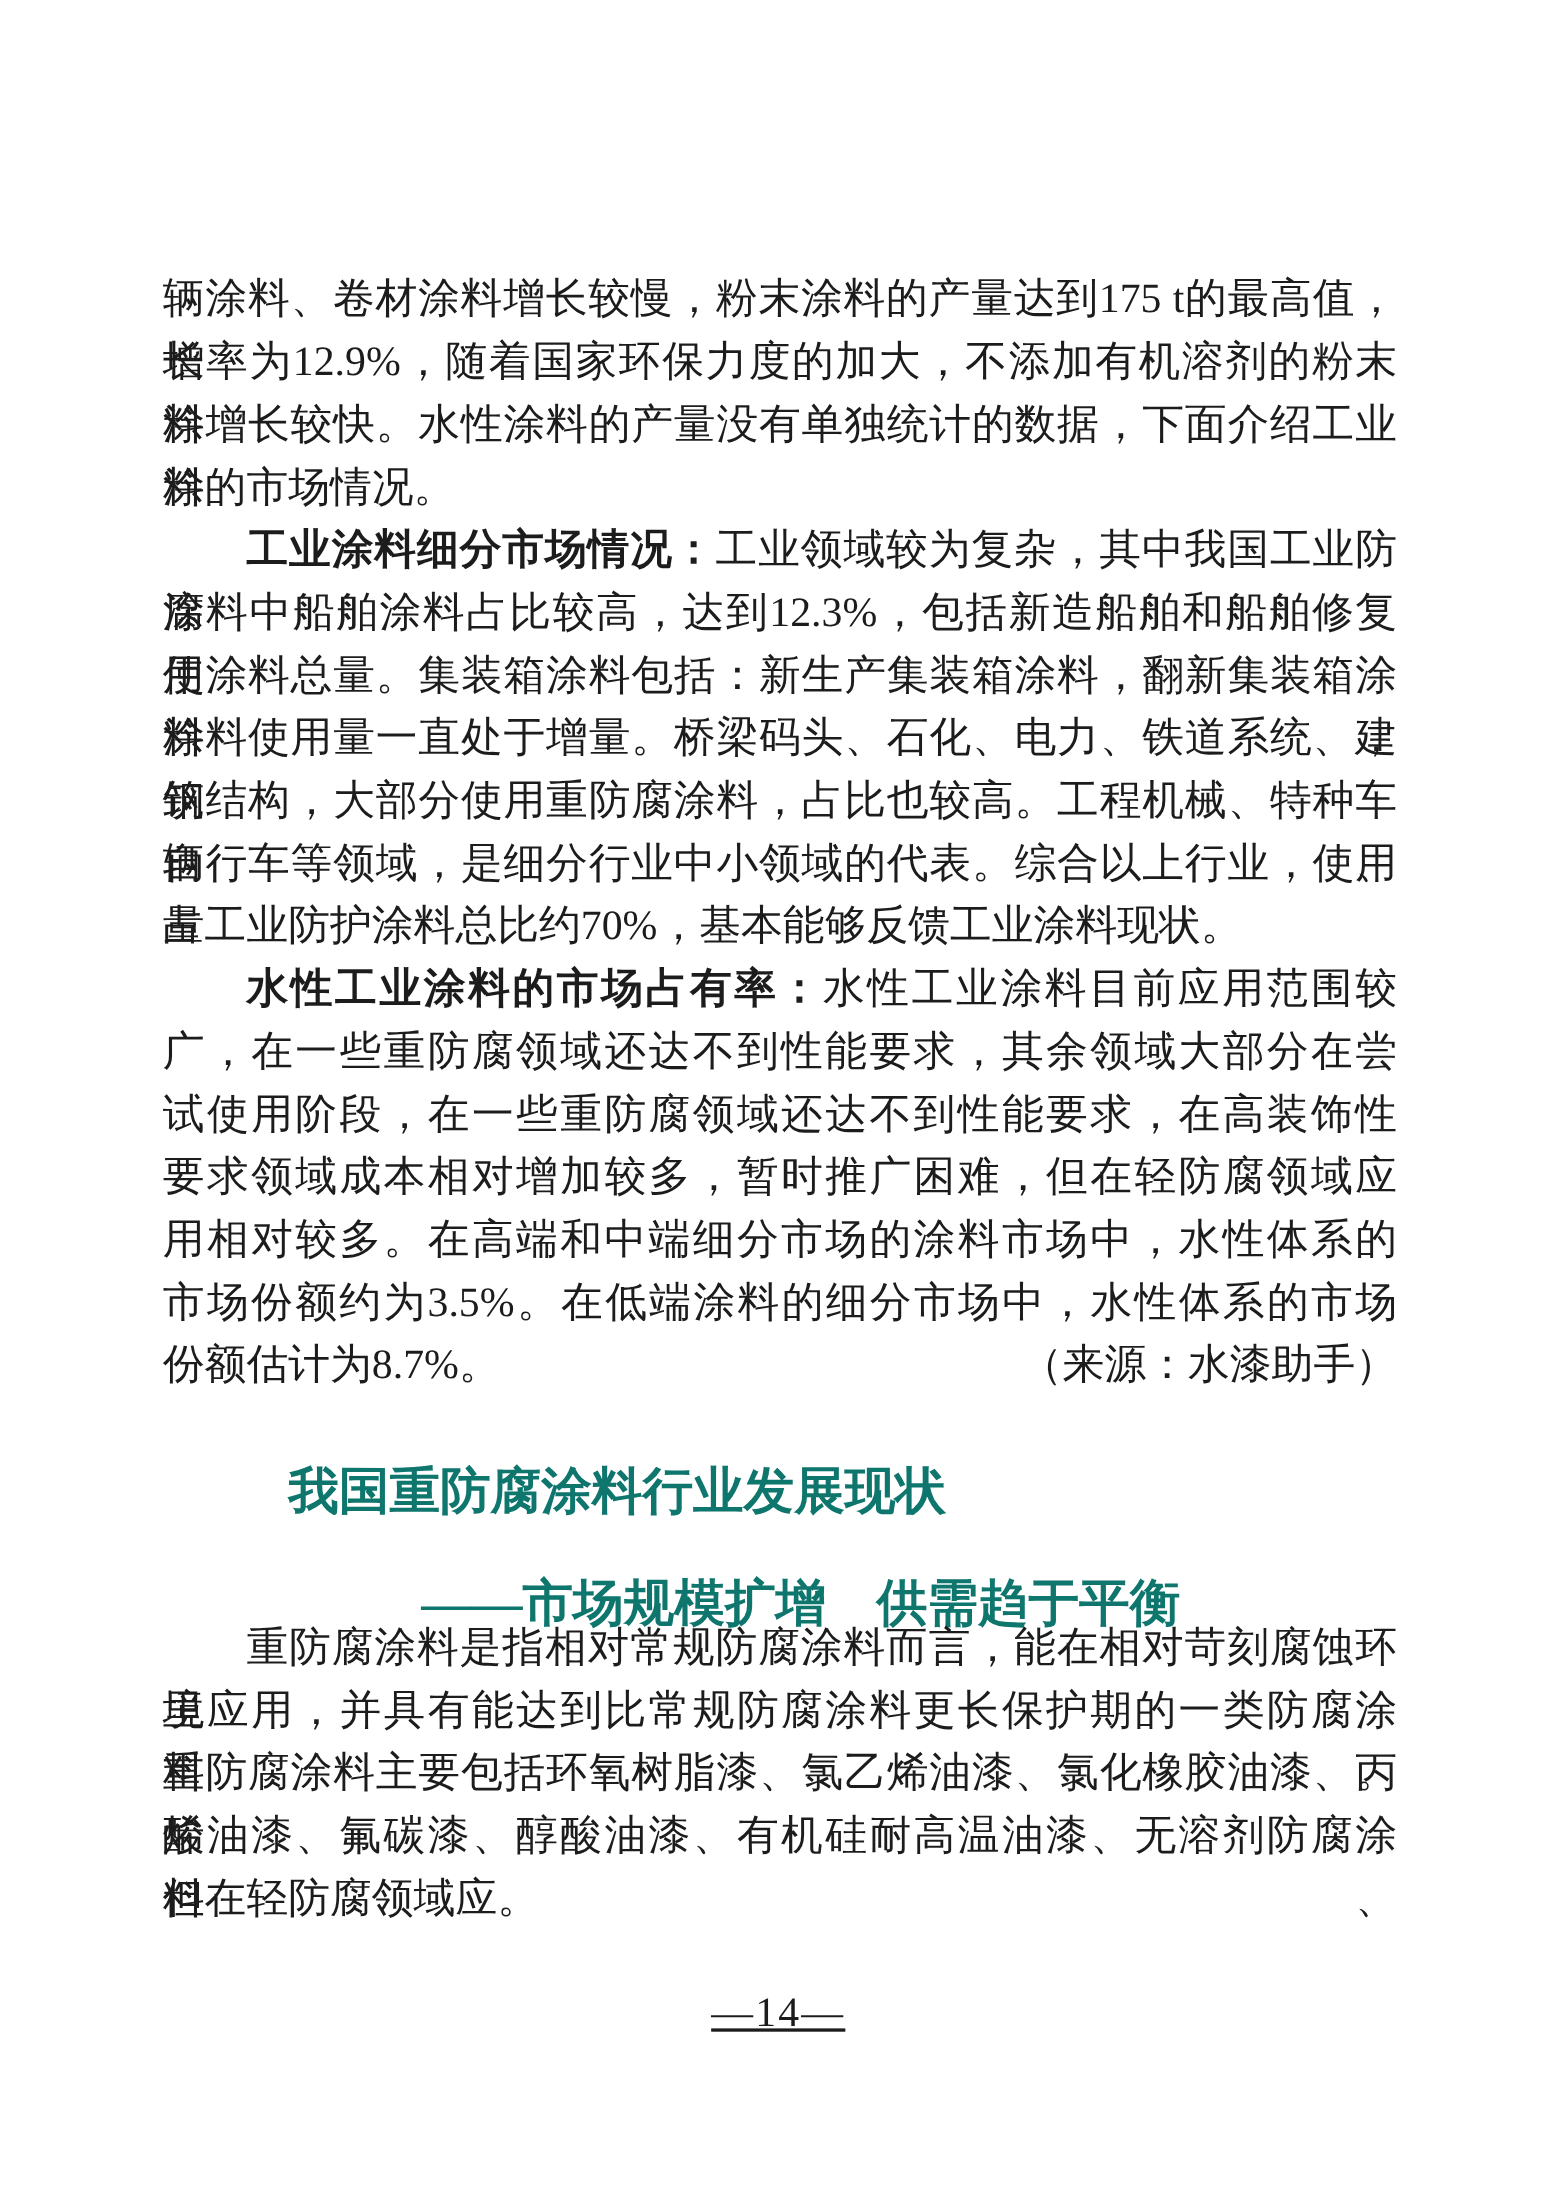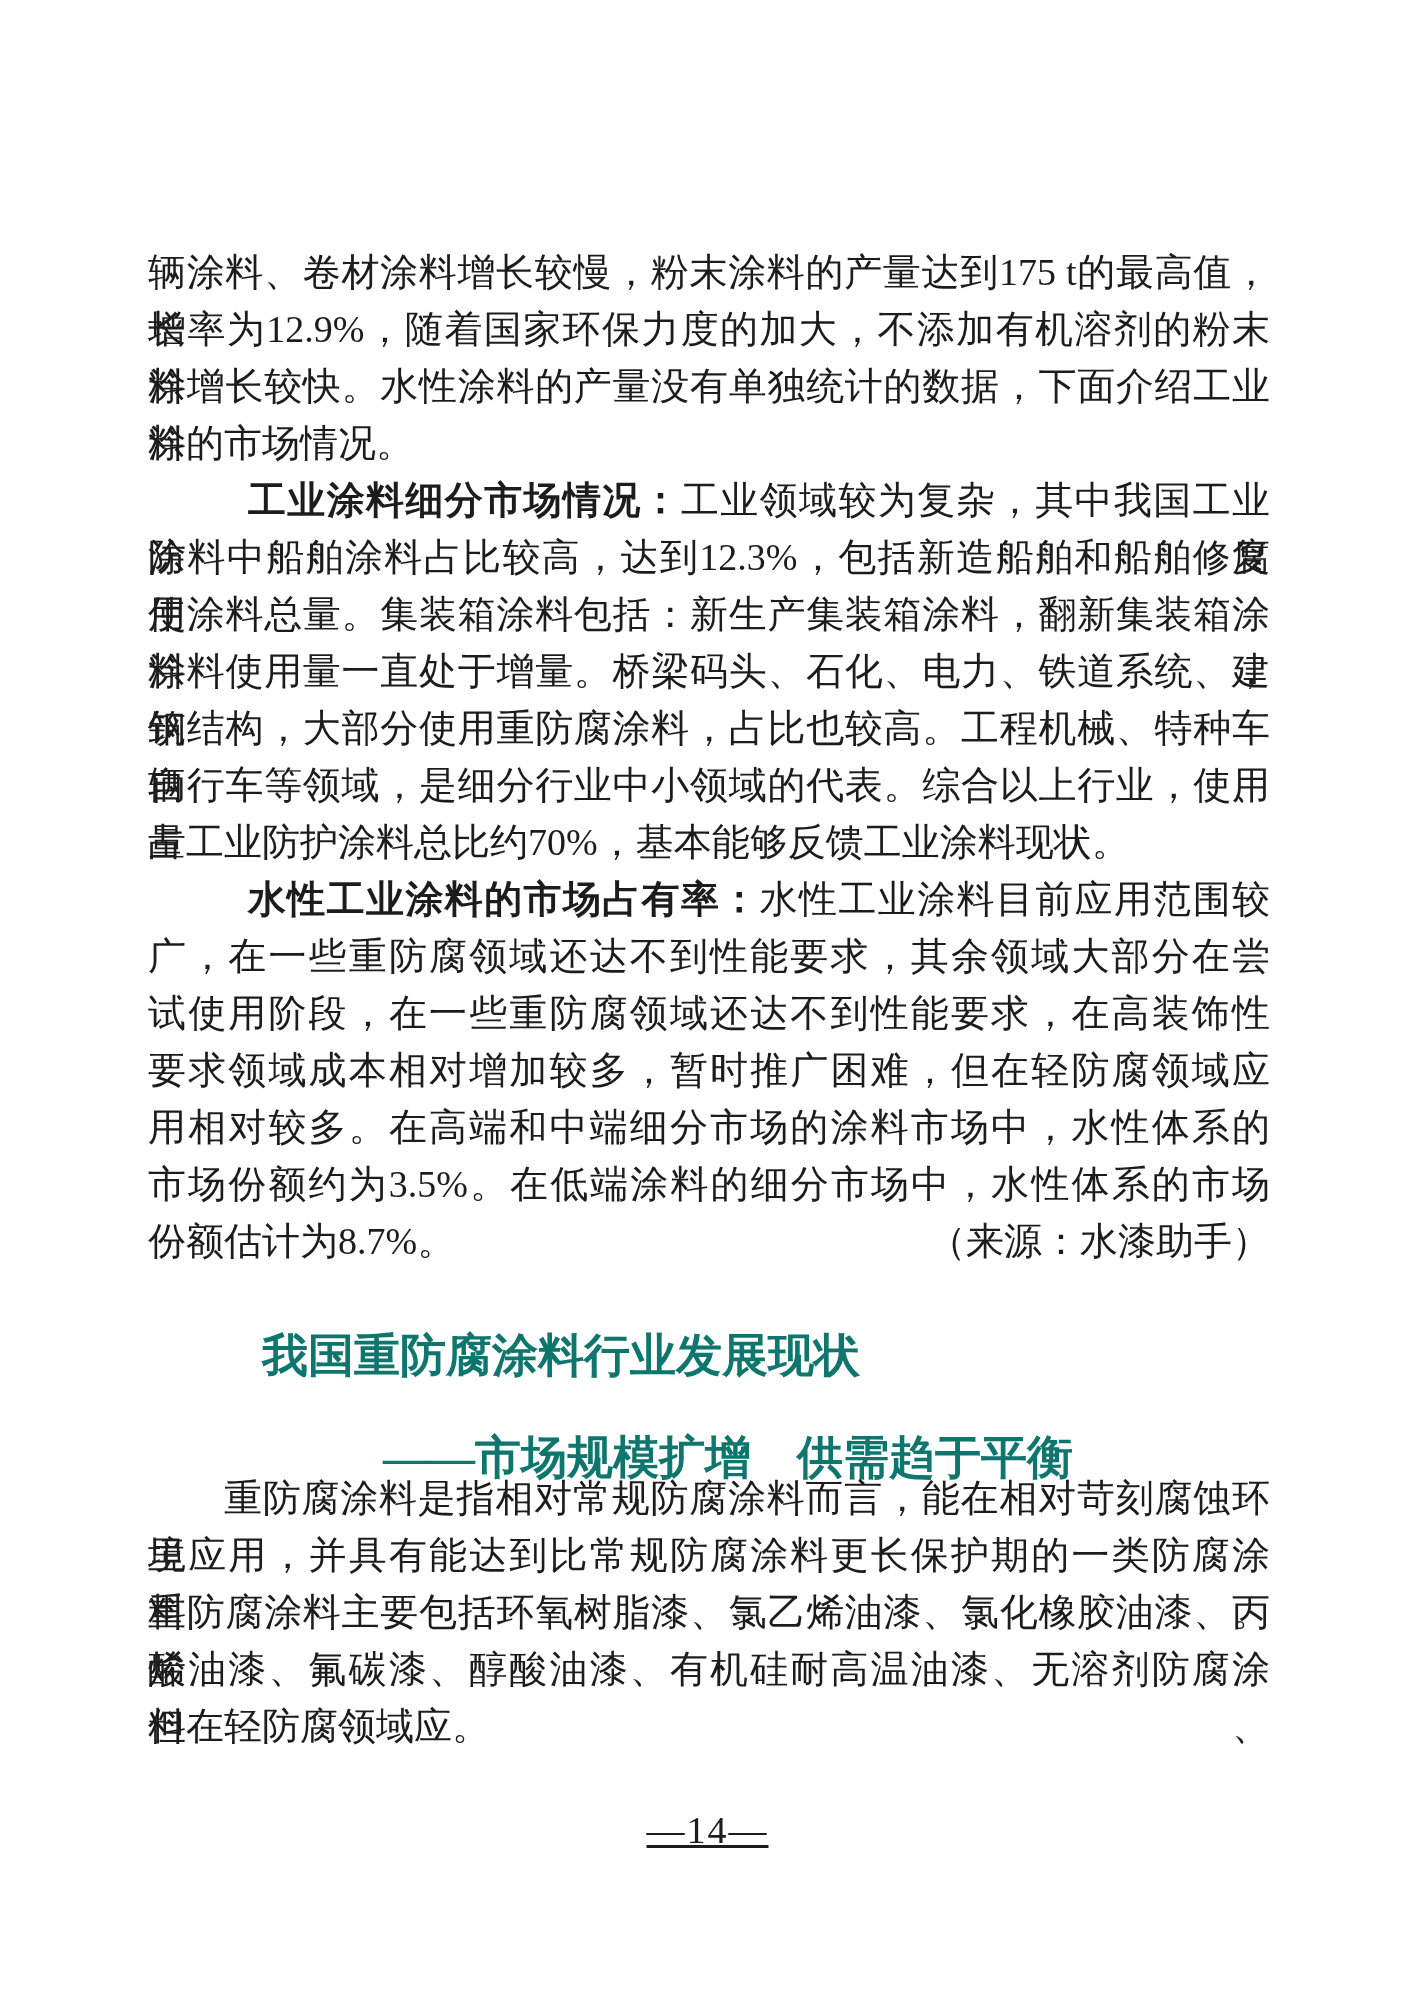--- a/index.html
+++ b/index.html
@@ -25,21 +25,21 @@
       line-height: 57px;
       font-size: 38px;
       white-space: nowrap;
     }
     .justify {
       text-align: justify;
       text-align-last: justify;
       white-space: normal;
     }
     .indent { text-indent: 76px; }
-    .lead   { font-weight: bold; margin-left: 24px; }
+    .lead   { font-weight: bold; }
     .src-row {
       display: flex;
       justify-content: space-between;
       align-items: baseline;
       font-family: Liberation Serif, serif;
     }
     .heading {
       position: absolute;
       font-size: 46px;
       font-weight: bold;

